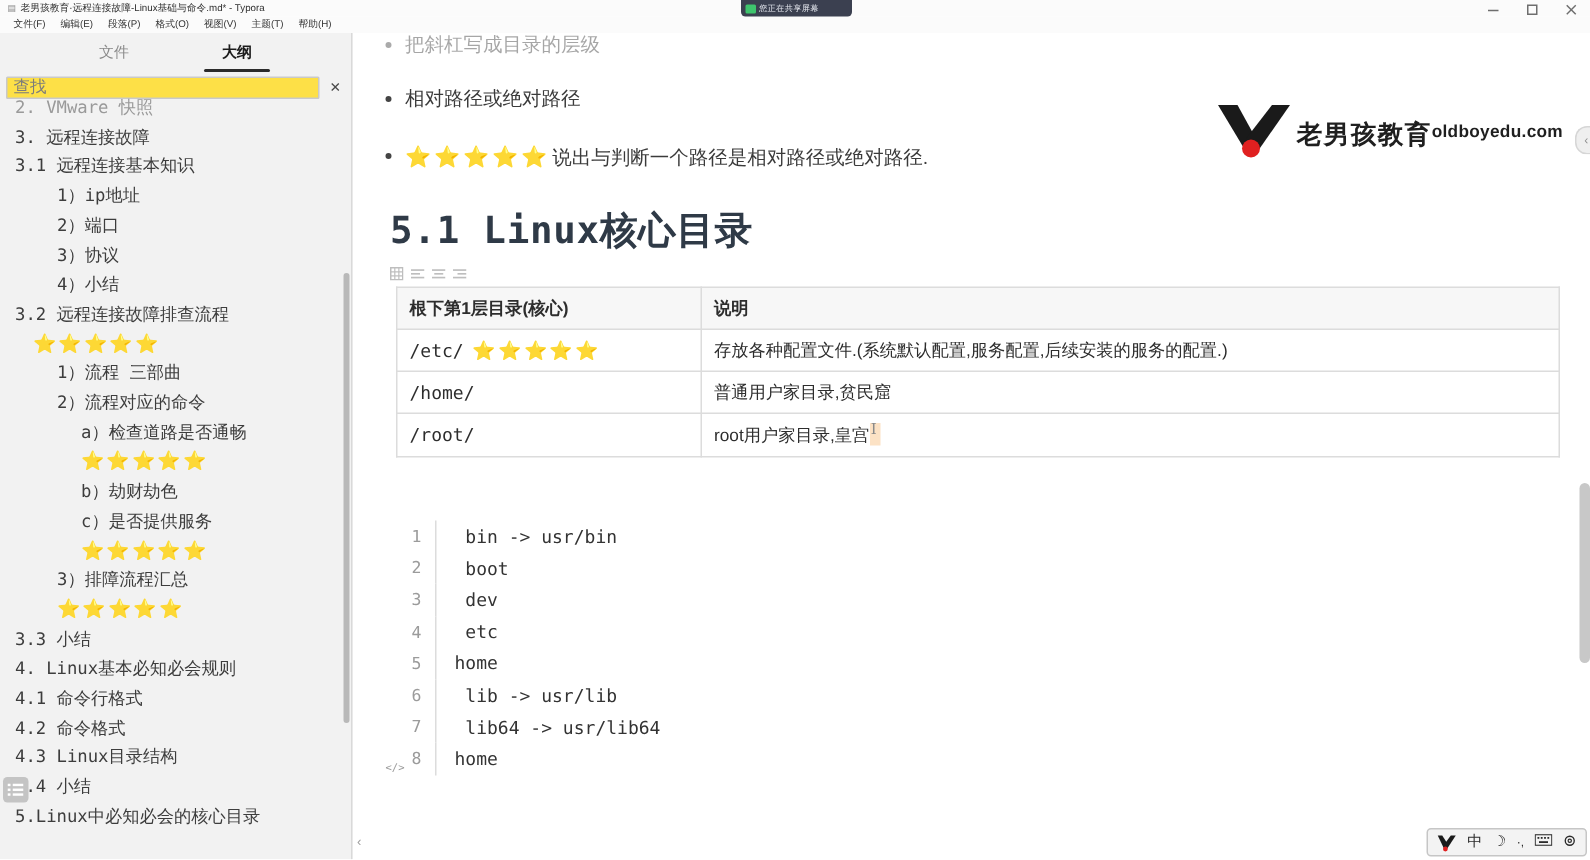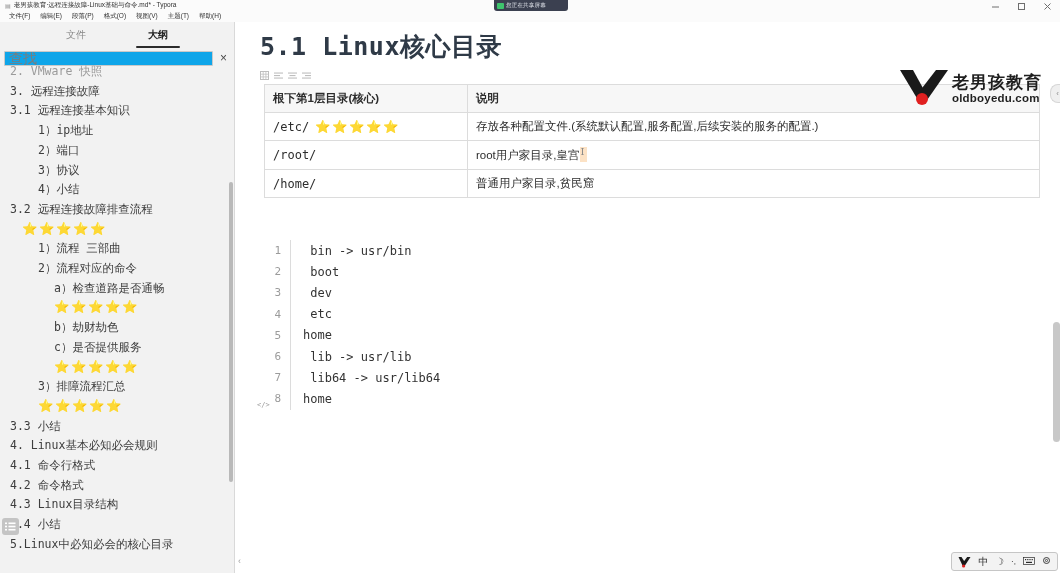--- a/index.html
+++ b/index.html
@@ -70,22 +70,22 @@
   .sb-tab { font-size: 10px; color: #8a8a8a; position: relative; padding-bottom: 4px; }
   .sb-tab.active { color: #1c1c1c; font-weight: bold; text-align: right; }
   .sb-tab.active::after {
     content: ""; position: absolute; left: -12px; right: -12px; bottom: -2px;
     height: 2.5px; background: #2b2b2b; border-radius: 1px;
   }
   .sb-search {
     display: flex; align-items: center; padding: 0 4px; height: 20px; gap: 4px;
   }
   .sb-search input {
-    flex: 1; height: 15px; border: 1px solid #c9c9c9; background: #0ea5e9;
-    font-size: 14px; color: #333; padding: 0 4px; outline: none; border-radius: 1px;
+    flex: 1; height: 15px; border: 1px solid #c9c9c9; background: #fde047;
+    font-size: 11px; color: #333; padding: 0 4px; outline: none; border-radius: 1px;
     font-family: "Liberation Sans", sans-serif;
   }
   .sb-search input::placeholder { color: #7c7c7c; }
   .sb-close { font-size: 12px; color: #4a4a4a; width: 13px; text-align:center; cursor: default; line-height: 1; }
 
   .outline {
     position: relative;
     padding: 2px 0 0 0;
     height: 490px;
     overflow: hidden;
@@ -193,21 +193,21 @@
   .code-lang {
     position: absolute; left: -3px; bottom: 1px;
     font-size: 7px; color: #9b9b9b; transform: rotate(0deg);
   }
 
   
   .logo {
     position: absolute; right: 18px; top: 45px;
     display: flex; align-items: center; gap: 2px;
   }
-  .logo-text { display: flex; flex-direction: column; line-height: 1; }
+  .logo-text { display: flex; flex-direction: row; line-height: 1; }
   .logo-cn { font-size: 17px; font-weight: bold; color: #1f1f1f; letter-spacing: 1px; }
   .logo-en { font-size: 11.5px; font-weight: bold; color: #1f1f1f; letter-spacing: .2px; margin-top: 2px; }
   .logo-tab {
     position: absolute; right: -22px; top: 17px;
     width: 14px; height: 19px; background: #efefef;
     border: 1px solid #d6d6d6; border-right: none;
     border-top-left-radius: 8px; border-bottom-left-radius: 8px;
     display: flex; align-items: center; justify-content: center;
     font-size: 8px; color: #8d8d8d;
   }
@@ -327,20 +327,25 @@
           <rect x="3.5" y="3.7" width="7" height="1.6" fill="#fff"></rect>
         <rect x="0" y="6.9" width="2" height="1.6" fill="#fff"></rect>
           <rect x="3.5" y="6.9" width="7" height="1.6" fill="#fff"></rect>
       </svg>
     </div>
   </div>
 
   <div class="content">
     <div class="doc">
 
+      <ul class="bullet-list" id="bullets">
+          <li class="cut"><span>把斜杠写成目录的层级</span></li>
+          <li><span>相对路径或绝对路径</span></li>
+          <li><span class="inline-stars">⭐⭐⭐⭐⭐</span><span>说出与判断一个路径是相对路径或绝对路径.</span></li>
+        </ul>
 
       <h1 class="doc-h">5.1 Linux核心目录</h1>
 
       <div class="tbl-toolbar">
         <span class="tt">
           <svg width="9" height="9" viewBox="0 0 9 9">
               <rect x="0.5" y="0.5" width="8" height="8" fill="none" stroke="#8a8a8a"></rect>
               <line x1="0.5" y1="3.2" x2="8.5" y2="3.2" stroke="#8a8a8a" stroke-width=".8"></line>
               <line x1="0.5" y1="5.9" x2="8.5" y2="5.9" stroke="#8a8a8a" stroke-width=".8"></line>
               <line x1="3.2" y1="0.5" x2="3.2" y2="8.5" stroke="#8a8a8a" stroke-width=".8"></line>
@@ -380,26 +385,26 @@
             <th>根下第1层目录(核心)</th>
             <th>说明</th>
           </tr>
         </thead>
         <tbody id="tbl-body">
             <tr>
               <td><span class="mono">/etc/</span><span class="cell-stars">⭐⭐⭐⭐⭐</span></td>
               <td><span>存放各种配置文件.(系统默认配置,服务配置,后续安装的服务的配置.)</span></td>
             </tr>
             <tr>
+              <td><span class="mono">/home/</span></td>
+              <td><span>普通用户家目录,贫民窟</span></td>
+            </tr>
+            <tr>
               <td><span class="mono">/root/</span></td>
               <td><span>root用户家目录,皇宫</span><span class="caret-hl"></span></td>
-            </tr>
-            <tr>
-              <td><span class="mono">/home/</span></td>
-              <td><span>普通用户家目录,贫民窟</span></td>
             </tr>
           </tbody>
       </table>
 
       <div class="codeblock">
         <div id="code-lines">
             <div class="code-row">
               <span class="code-gutter">1</span>
               <span class="code-sep"></span>
               <span class="code-text"> bin -&gt; usr/bin</span>

